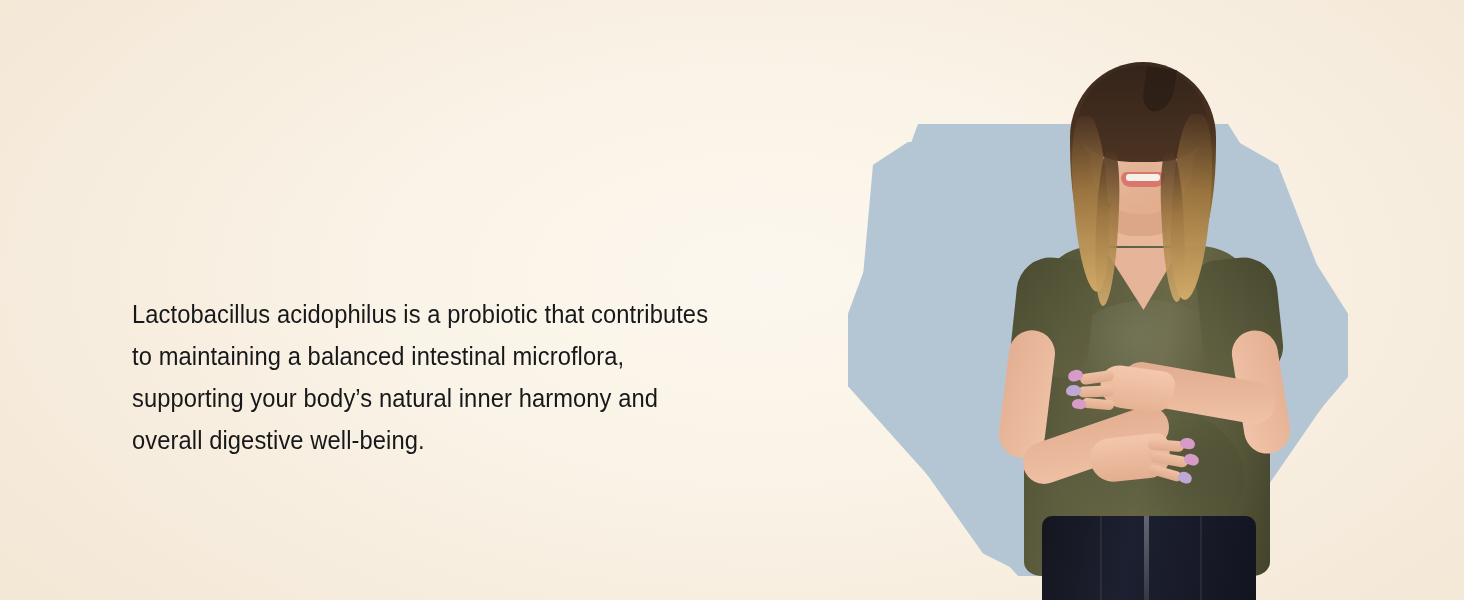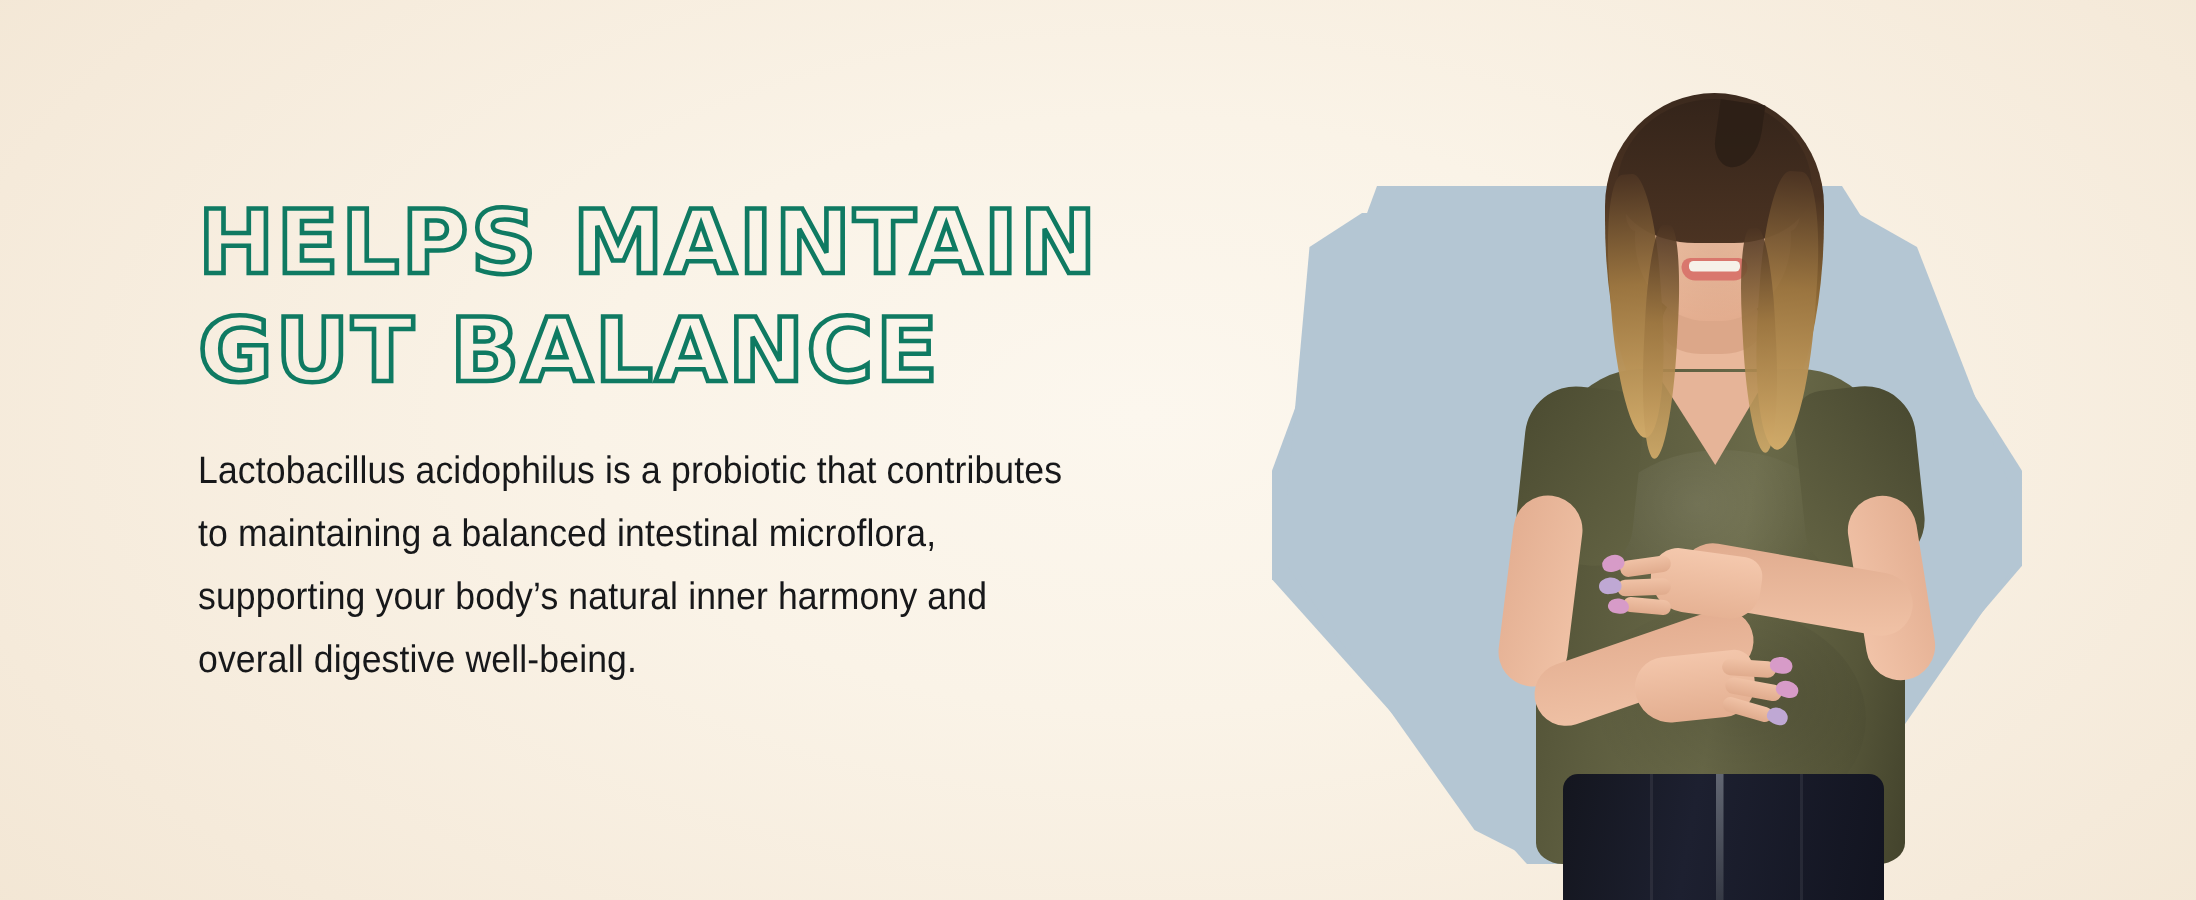--- a/index.html
+++ b/index.html
@@ -248,24 +248,20 @@
     background:linear-gradient(180deg,#4B3322 0%,#9B7540 42%,#D3AC6A 100%);
     border-radius:40% 40% 50% 50%;
     opacity:.97;
   }
 </style>
 </head>
 <body>
 
 <div id="banner">
 
-  <div id="text-col">
-    <h1 id="headline">HELPS MAINTAIN
-GUT BALANCE</h1>
-  </div>
 
   <p id="body-copy">Lactobacillus acidophilus is a probiotic that contributes to maintaining a balanced intestinal microflora, supporting your body’s natural inner harmony and overall digestive well-being.</p>
 
   <div id="hero">
 
     <div id="hex-soft"></div>
     <div id="hex-backdrop"></div>
 
     <div id="figure">
 

